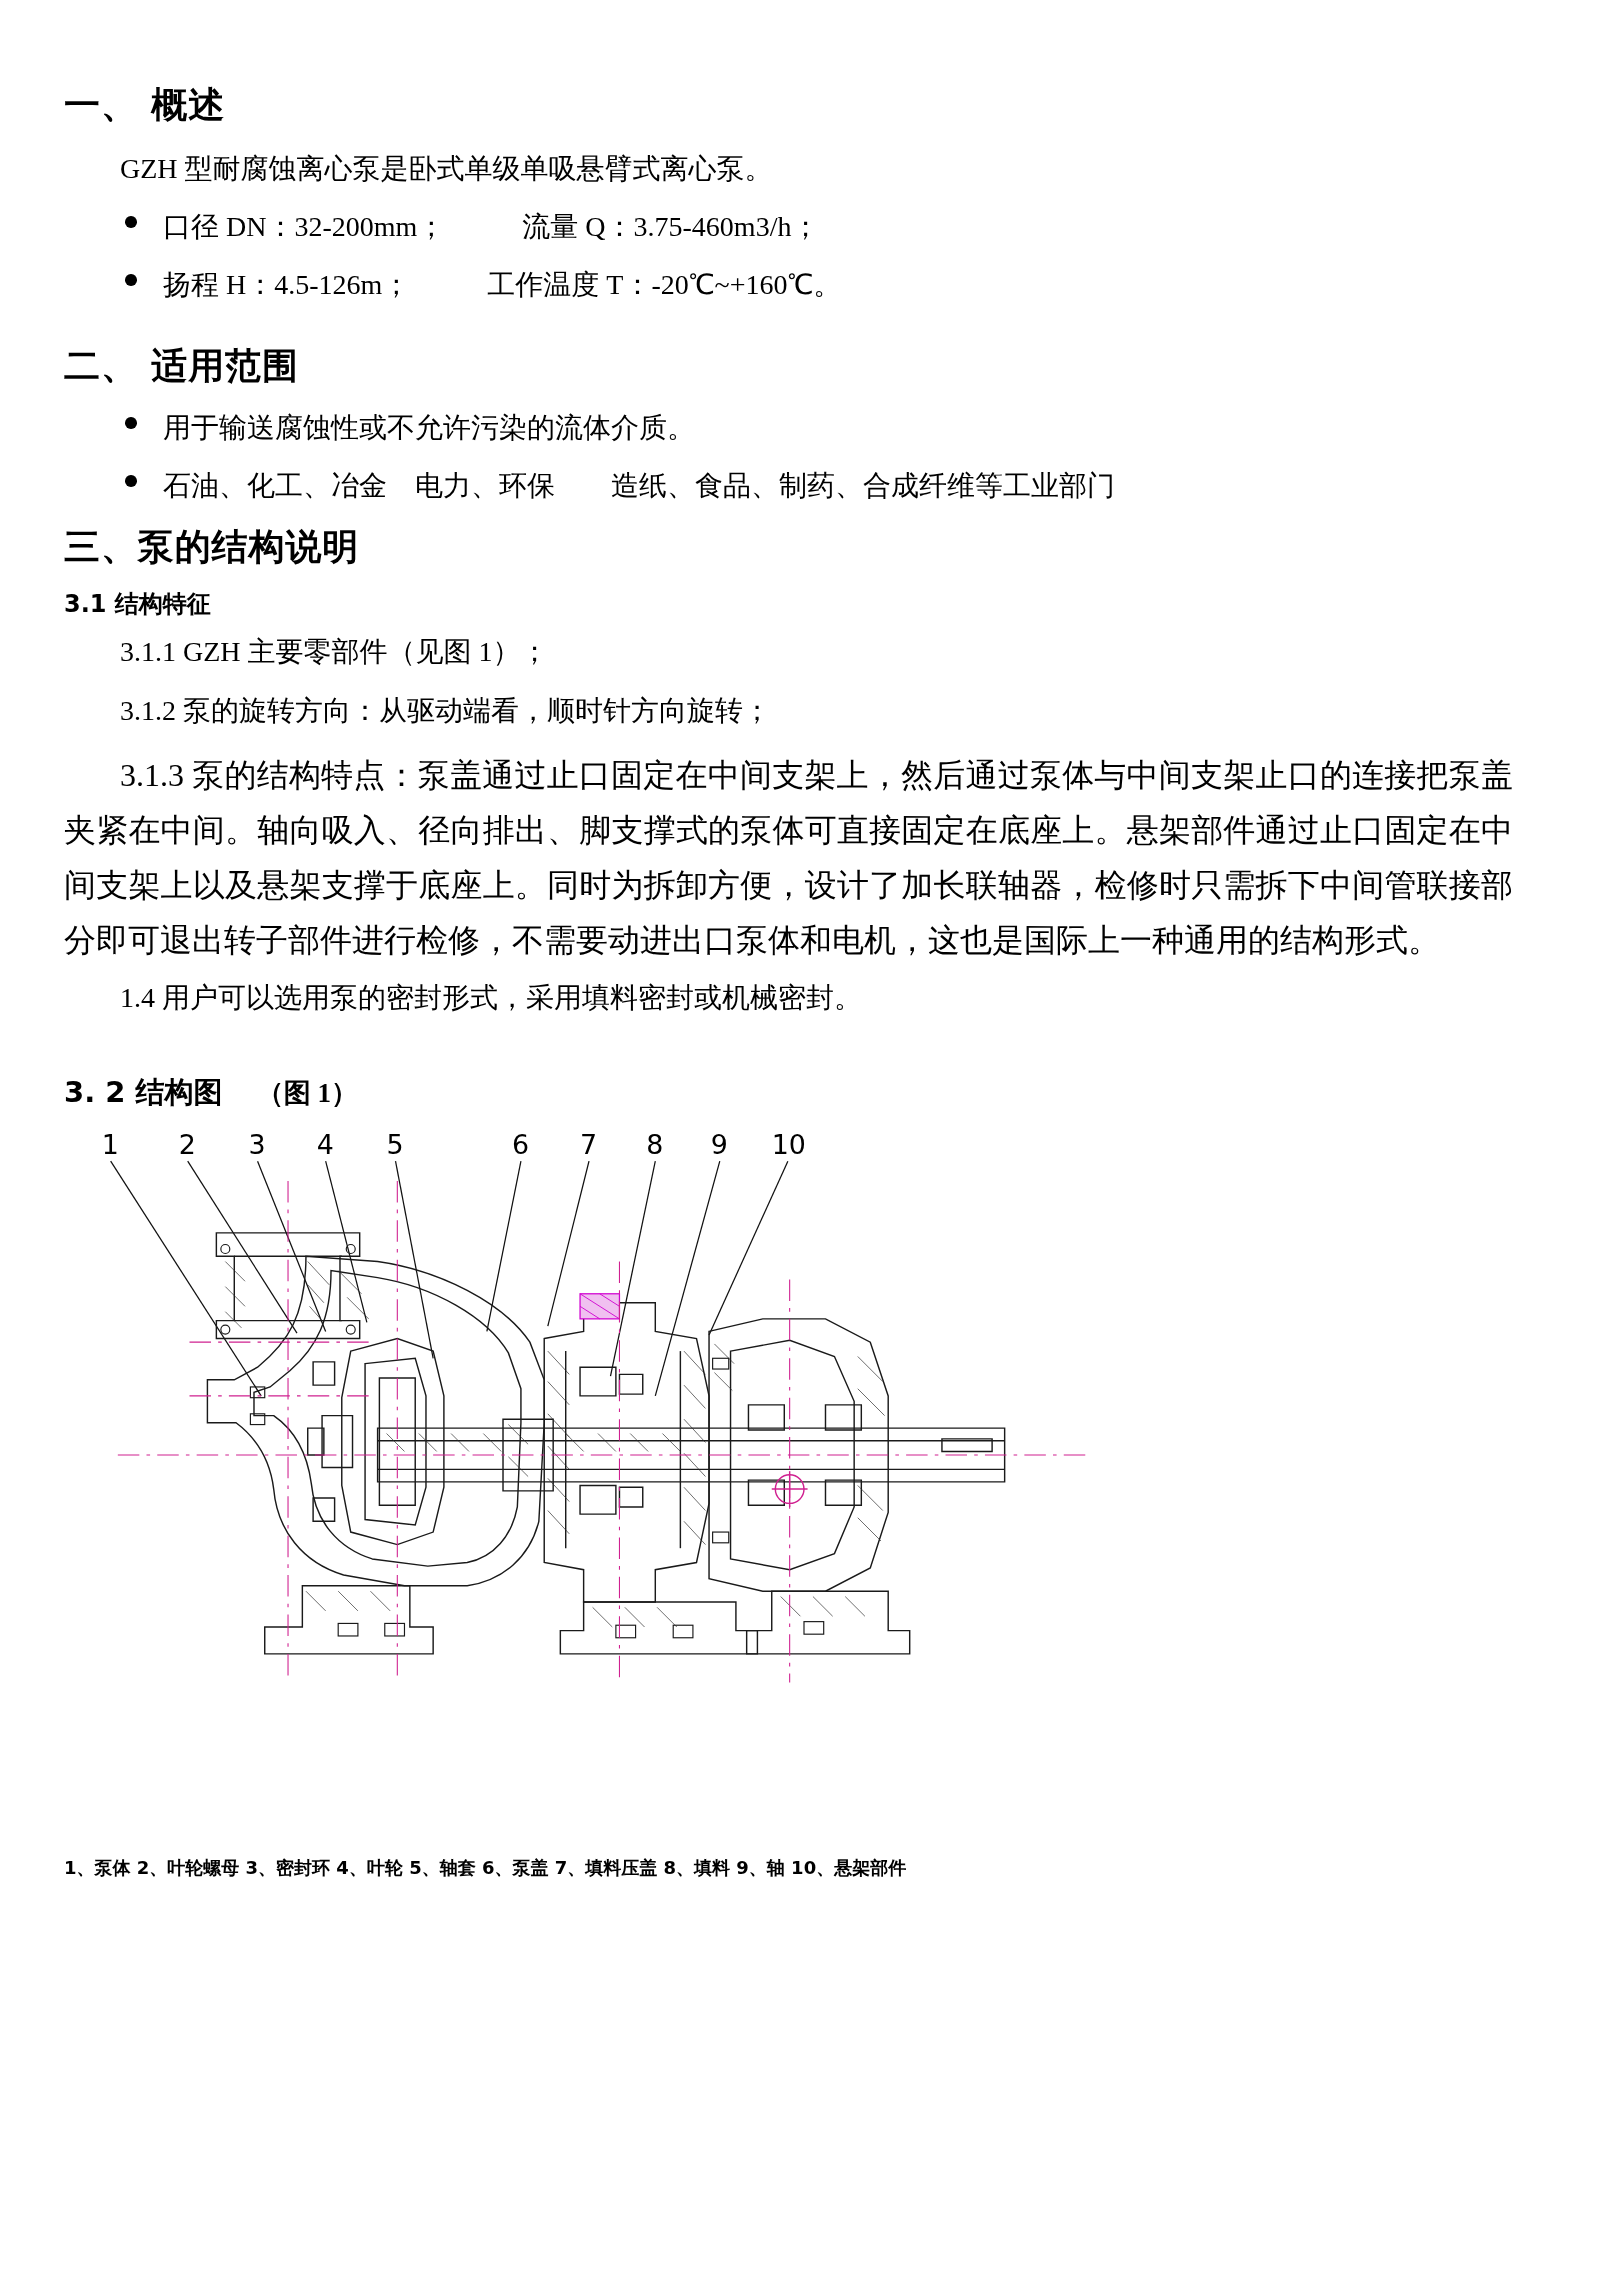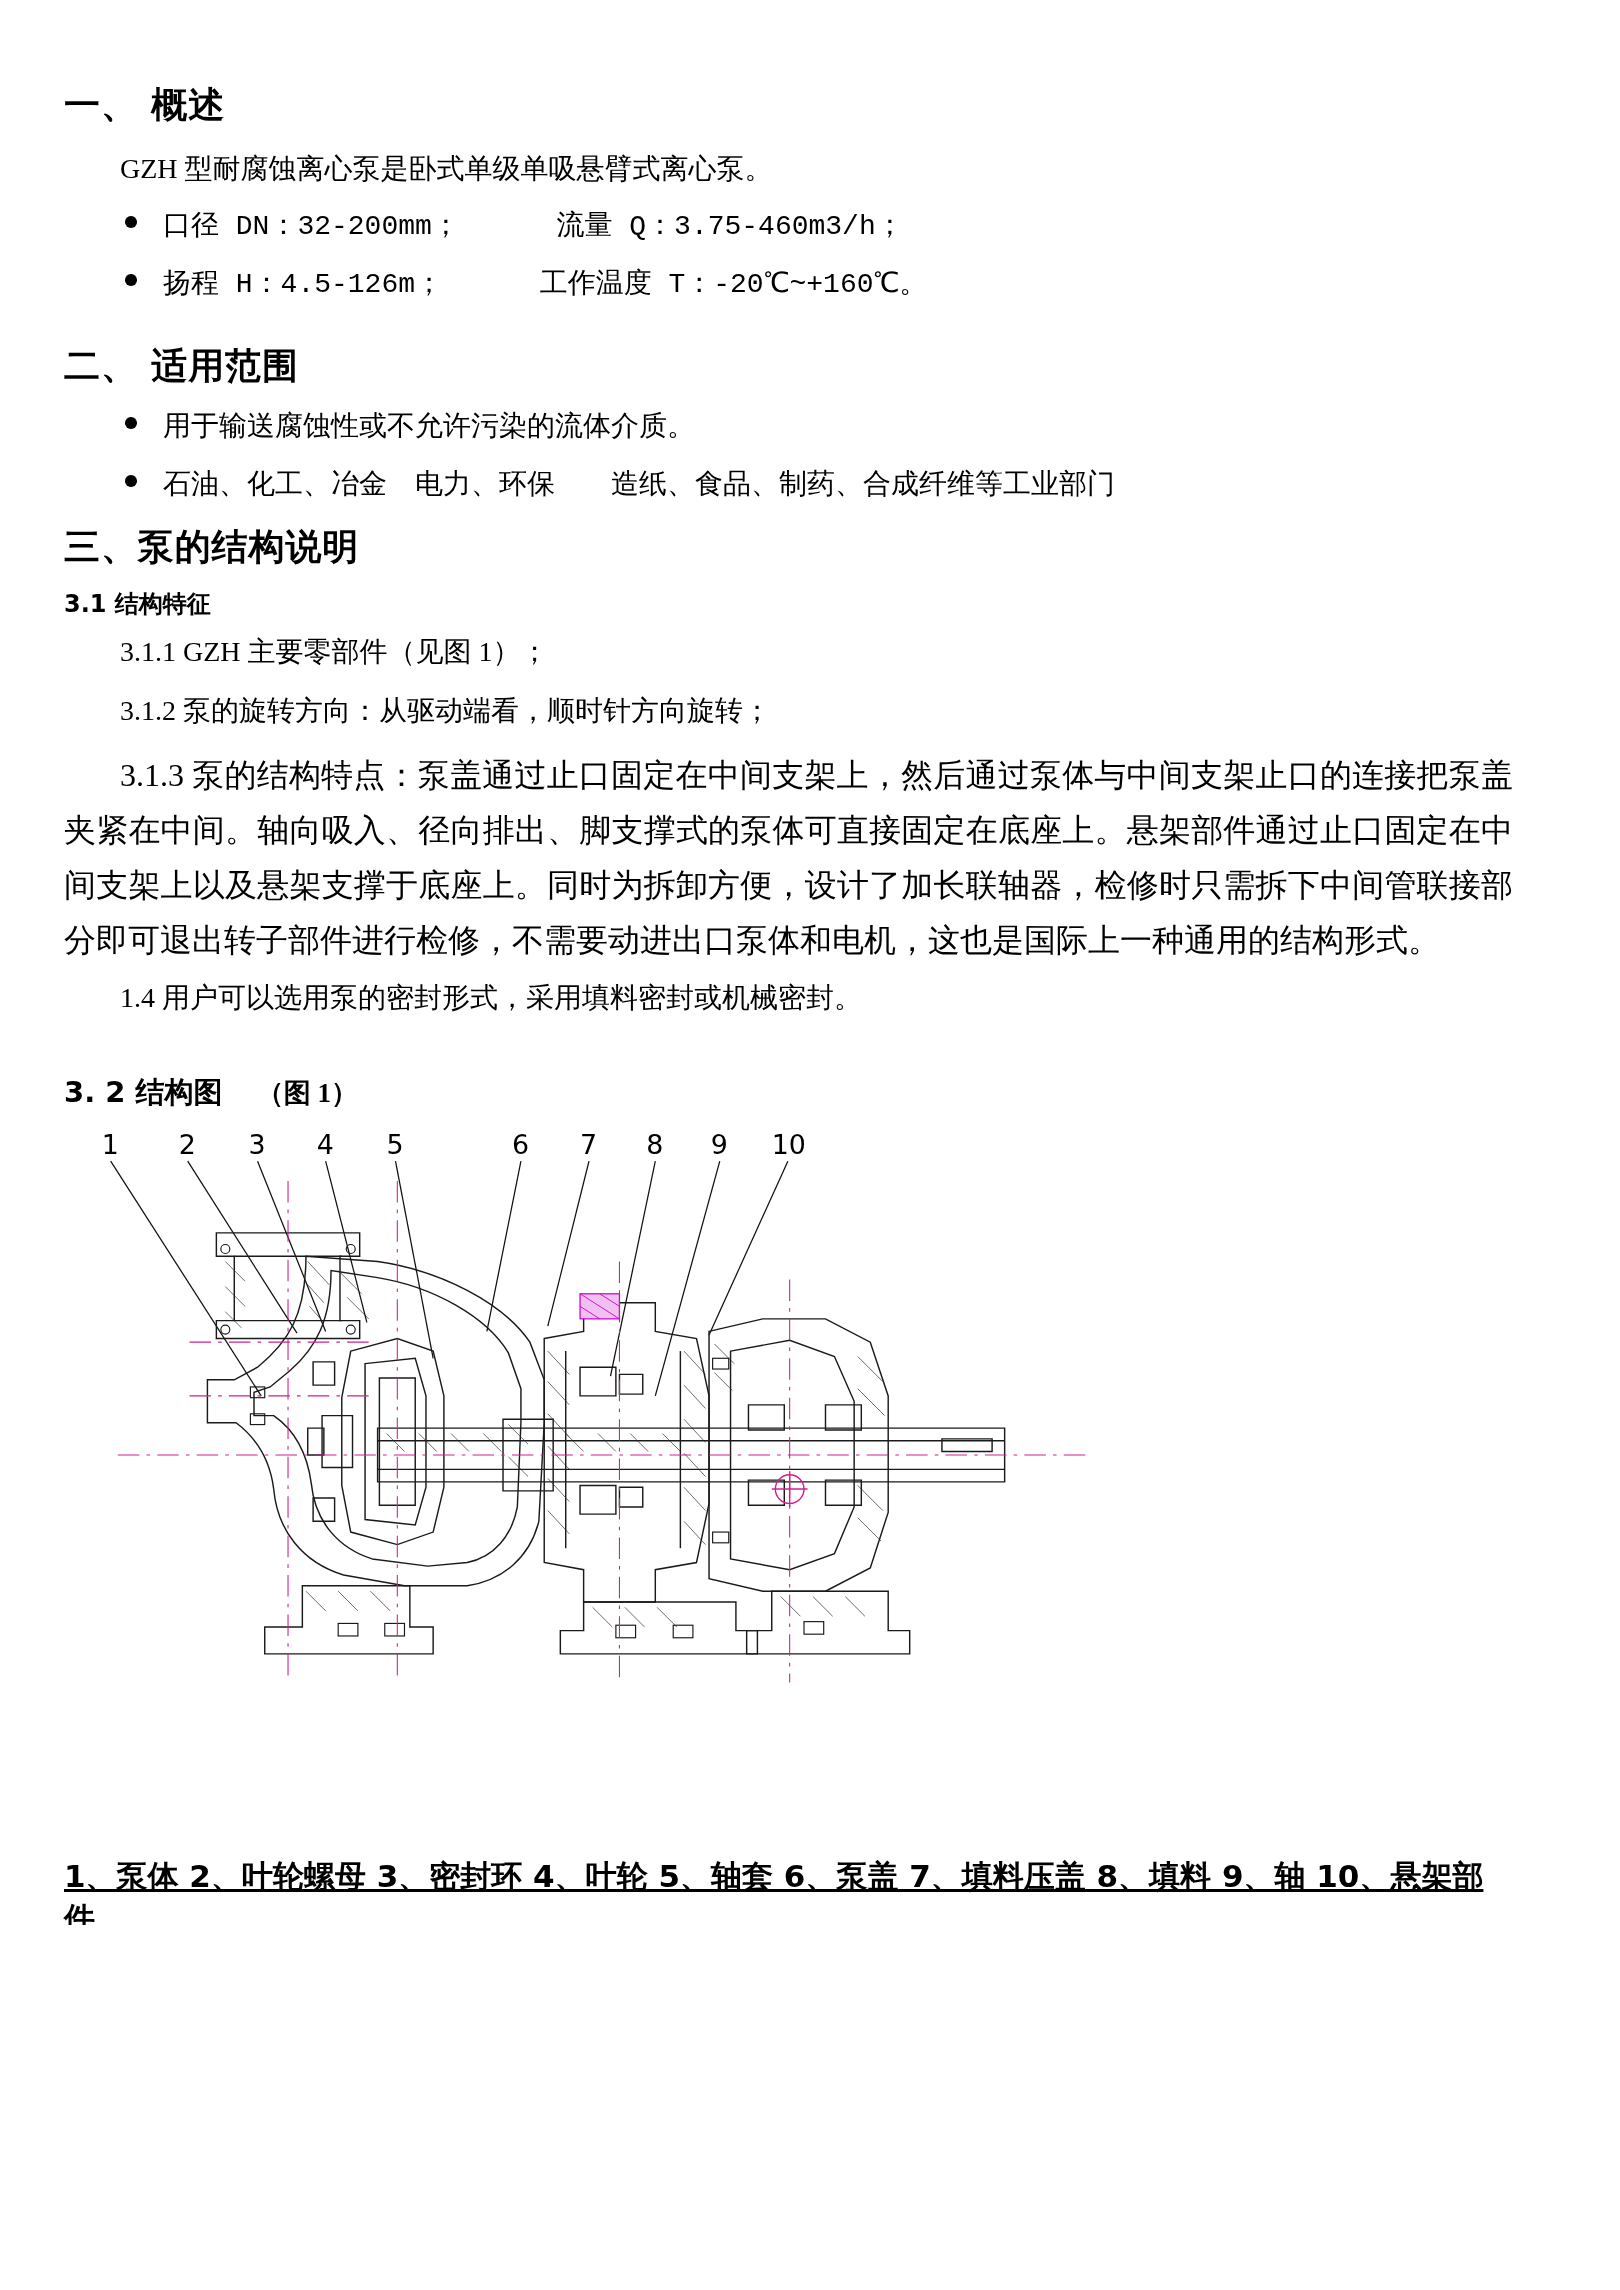--- a/index.html
+++ b/index.html
@@ -45,21 +45,20 @@
     font-size: 32px;
     line-height: 1.72;
     margin: 0 0 7.2px 0;
     text-indent: 56px;
     text-align: justify;
   }
   ul.bullets {
     list-style: none;
     margin: 0 0 9px 0;
     padding: 0 0 0 99px;
-    font-family: Liberation Mono, monospace;
   }
   ul.bullets li {
     font-size: 28px;
     line-height: 1.5;
     margin-bottom: 16px;
     position: relative;
   }
   ul.bullets li .dot {
     position: absolute;
     left: -38px;
@@ -88,24 +87,23 @@
   .figure-wrap {
     position: relative;
     width: 1272px;
     height: 708px;
     margin: 14.3px 0 0 18px;
   }
   .figure-wrap svg { display: block; }
   .caption {
     font-family: "DejaVu Sans", sans-serif;
     font-weight: bold;
-    font-size: 31px;
+    font-size: 18px;
     margin-top: 21.5px;
     letter-spacing: 0px;
-    text-decoration: underline;
   }
 </style>
 </head>
 <body>
 
 <div class="page">
 
   <h1 class="sec">一、 概述</h1>
 
   <p class="body">GZH 型耐腐蚀离心泵是卧式单级单吸悬臂式离心泵。</p>

